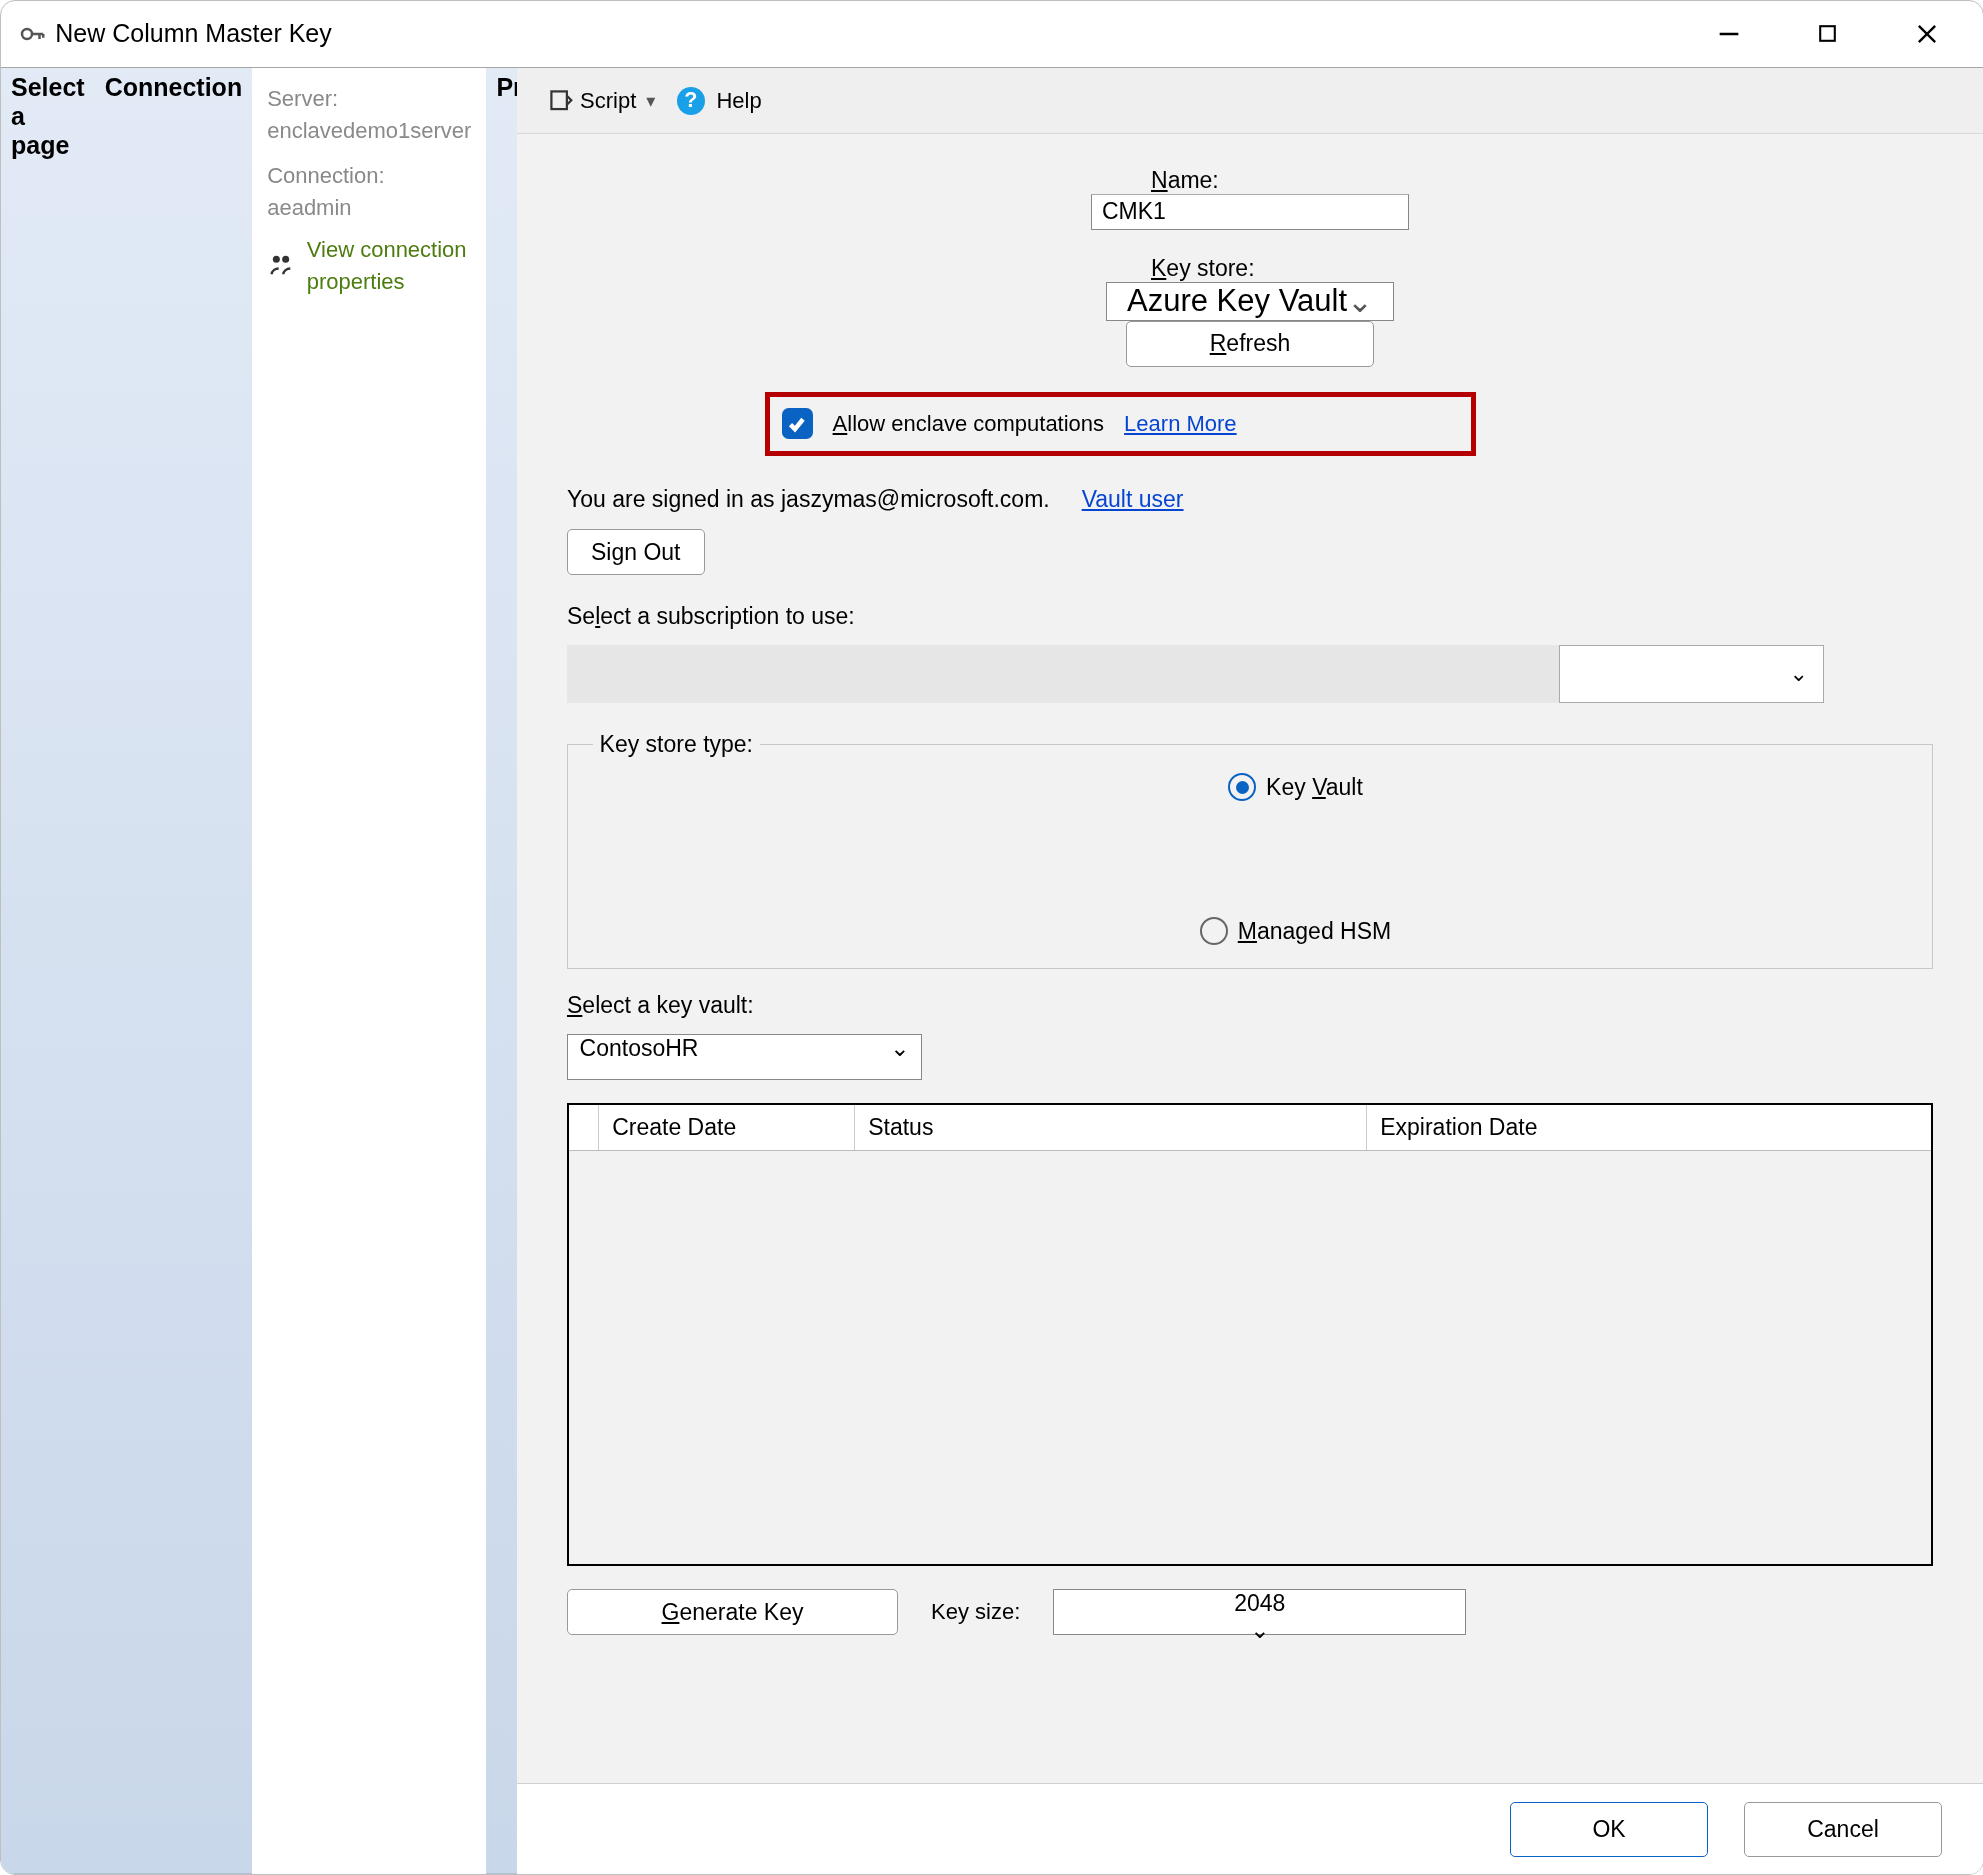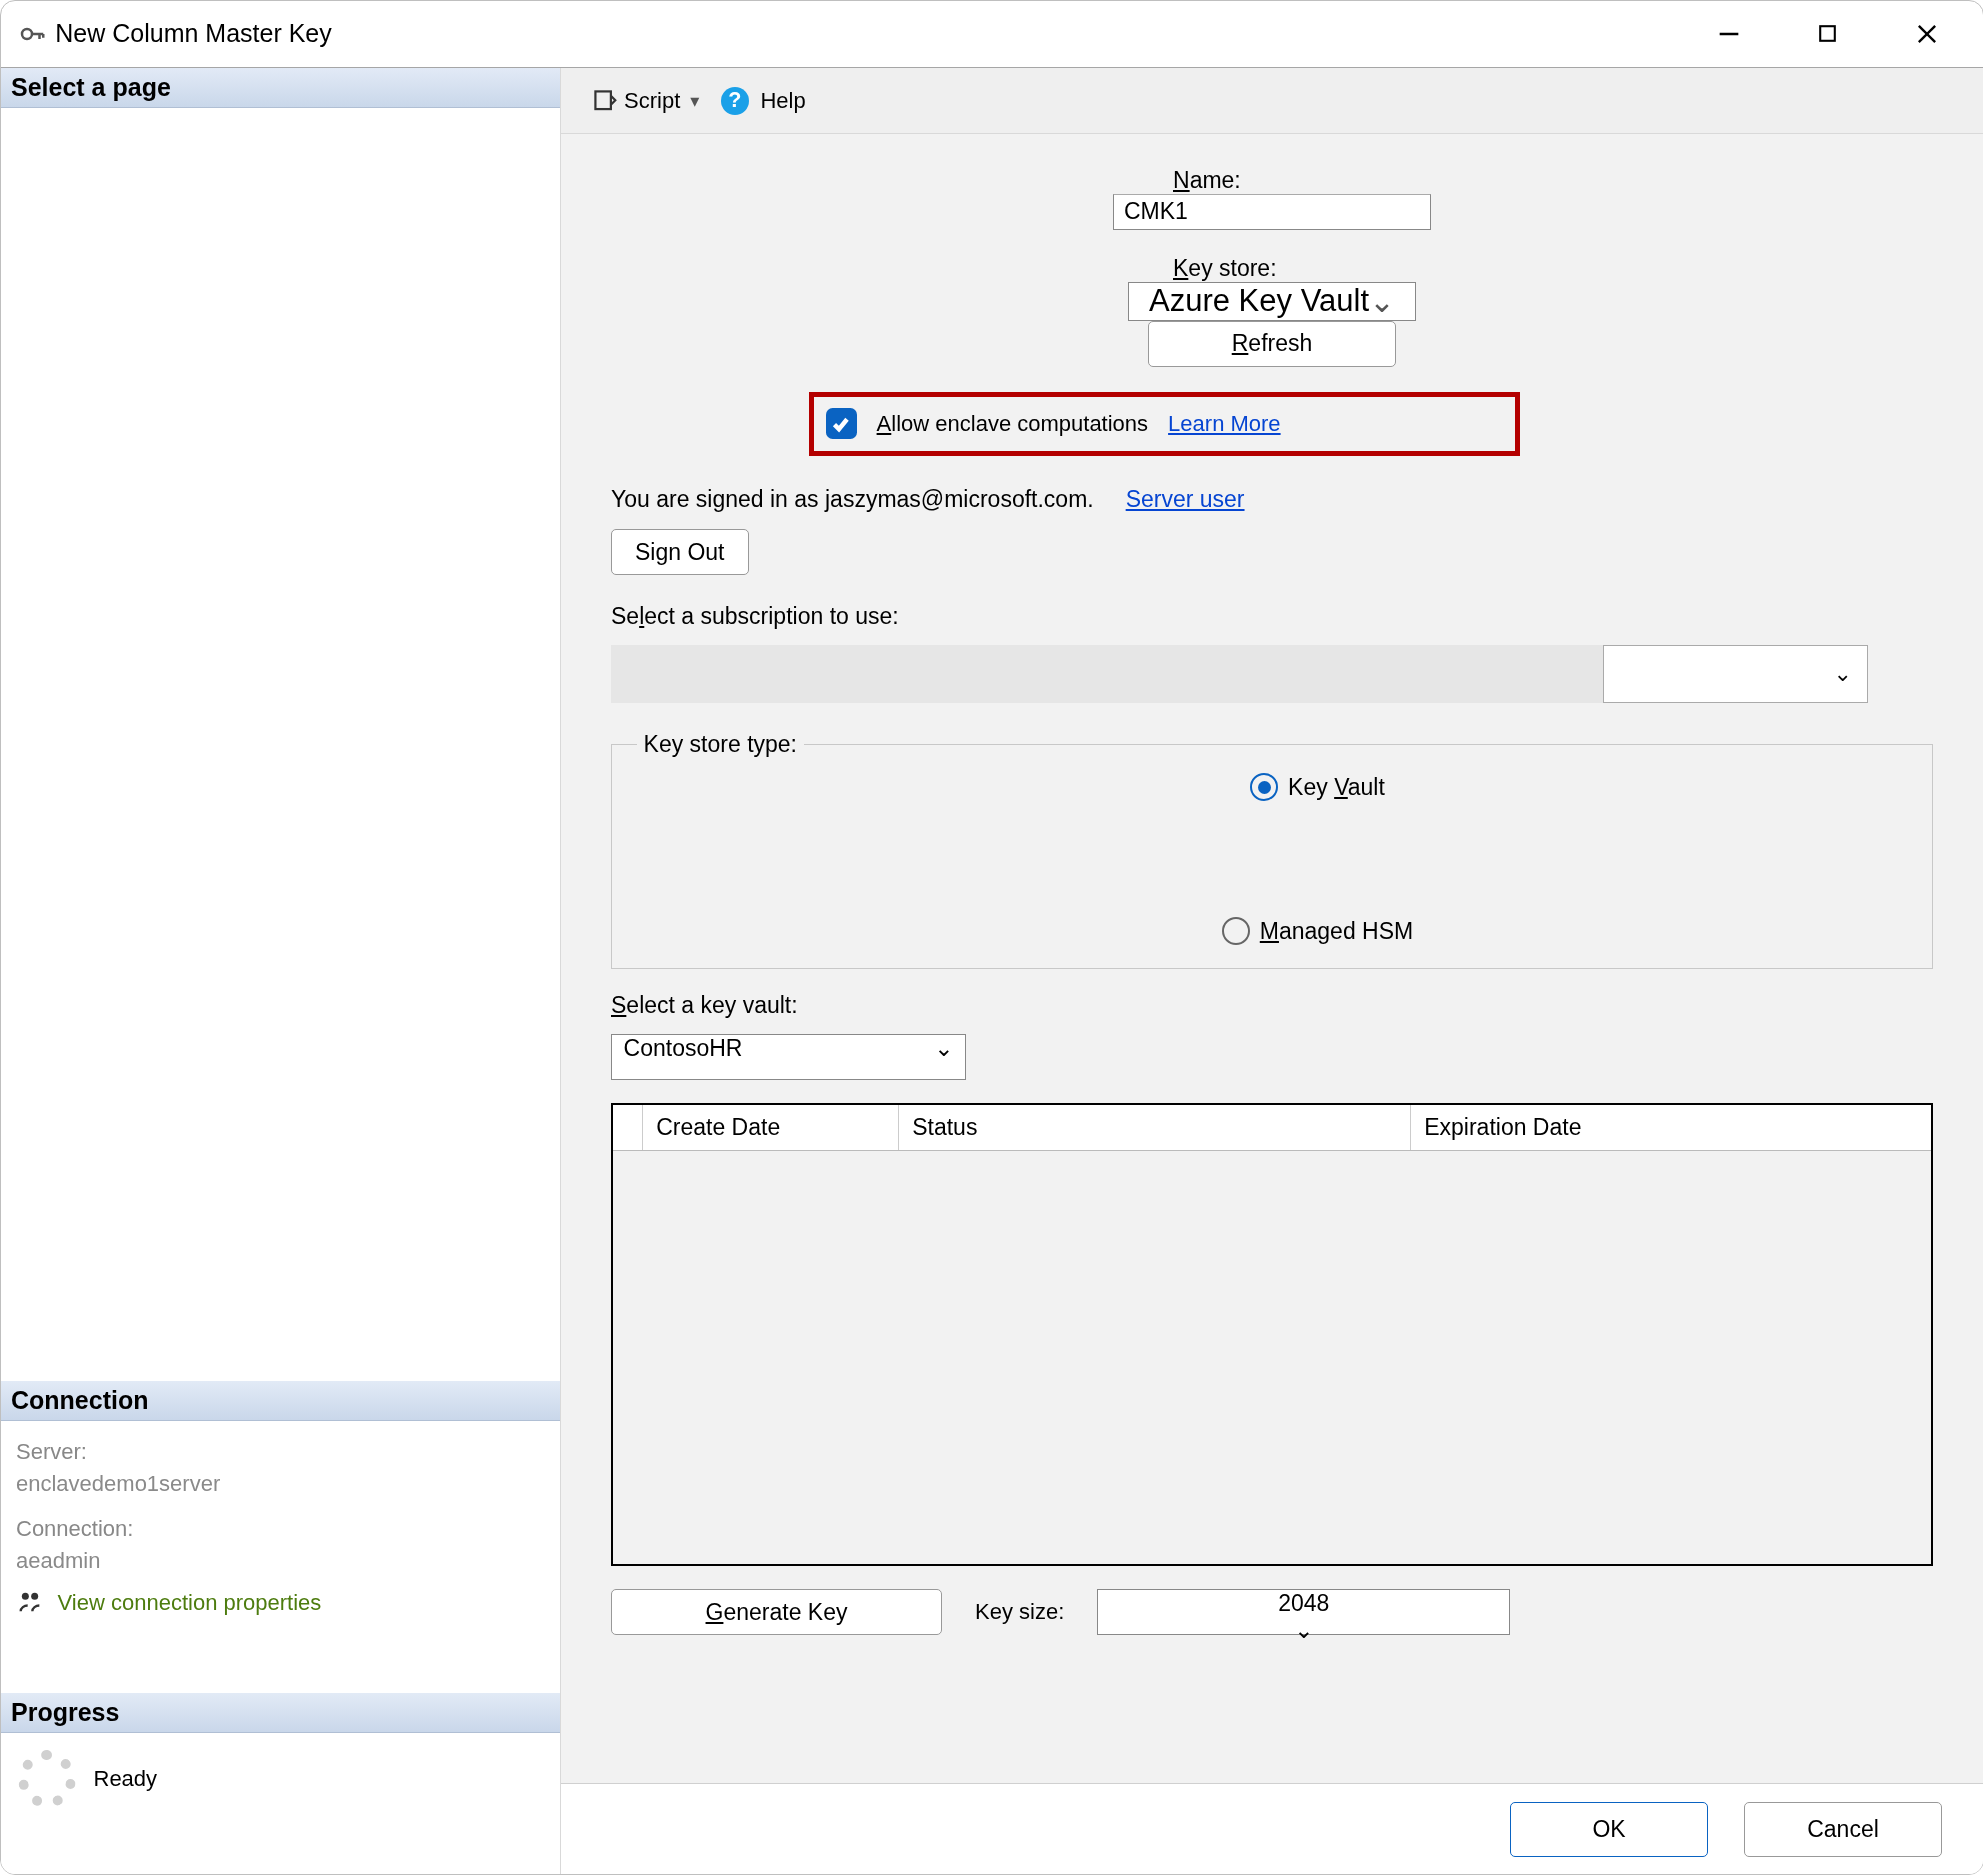--- a/index.html
+++ b/index.html
@@ -48,24 +48,24 @@
   }
   .winbtn svg { stroke:#000; stroke-width:2; fill:none; }
   
   .body {
     flex: 1;
     display: flex;
     min-height: 0;
     border-top: 1.7px solid #a6a6a6;
   }
   .leftpane {
-    width: 560px;
+    width: 516px;
     background: #fff;
     display:flex;
-    flex-direction:column;
+    flex-direction:row;
     border-right: 1.7px solid #d9d9d9;
   }
   .section-header {
     background: linear-gradient(#e2eaf6, #c9d7ea);
     padding: 5px 10px;
     font-weight: bold;
     font-size: 25px;
     border-bottom: 0.8px solid #b0bfd4;
   }
   .left-body {
@@ -336,21 +336,21 @@
                 <polyline points="5,13 10,18 19,7"></polyline>
               </svg>
           </span>
           <span><span class="under">A</span><span>llow enclave computations</span></span>
           <a href="#" class="link">Learn More</a>
         </div>
         
         <div class="signin-line">
           <span>You are signed in as jaszymas@microsoft.com.</span>
           &nbsp;&nbsp;&nbsp;
-          <a href="#" class="link">Server user</a>
+          <a href="#" class="link">Vault user</a>
         </div>
         <button class="btn signout-btn">Sign Out</button>
 
         
         <div class="sub-label"><span>Se</span><span class="under">l</span><span>ect a subscription to use:</span></div>
         <div class="sub-row">
           <div class="sub-blank"></div>
           <div class="sub-right">
               <span class="chev">⌄</span>
             </div>

